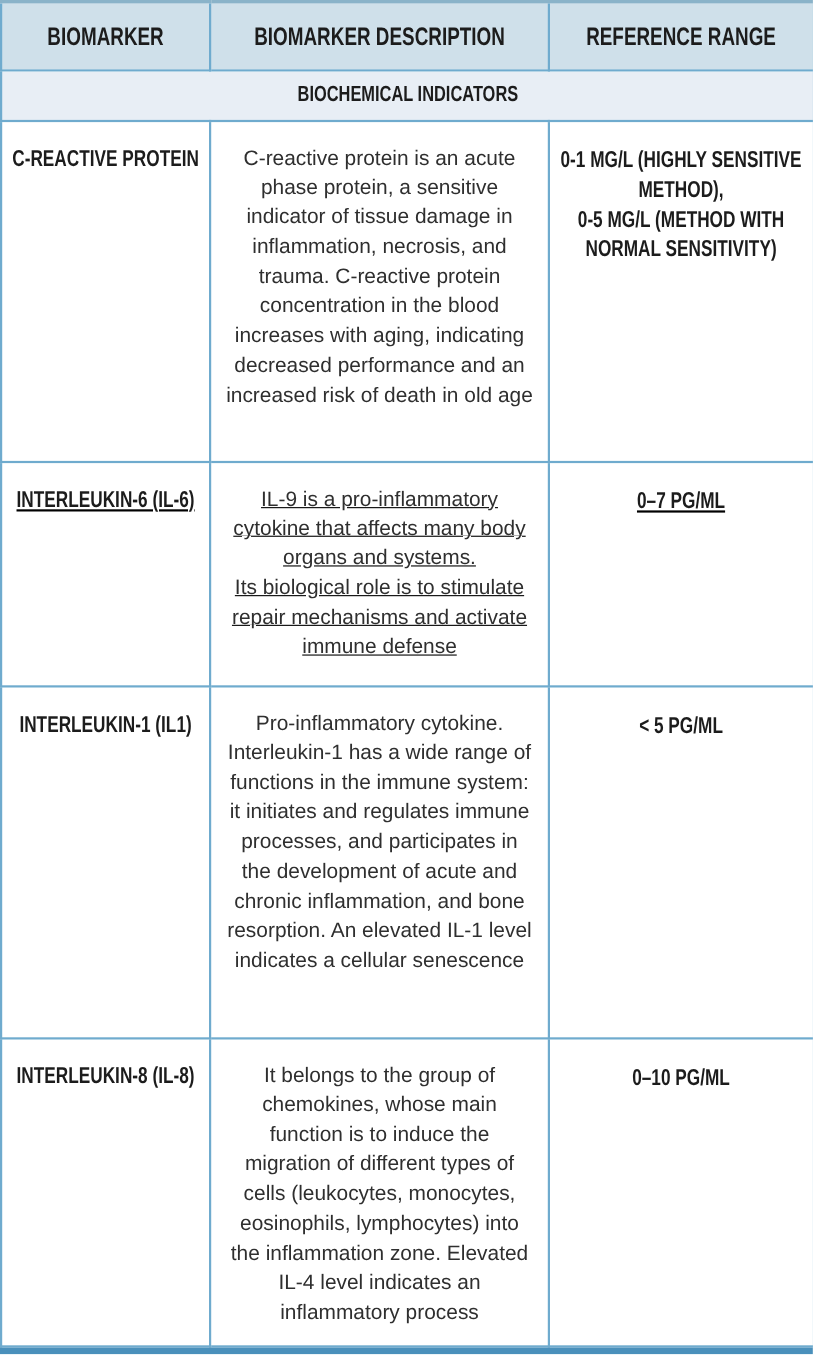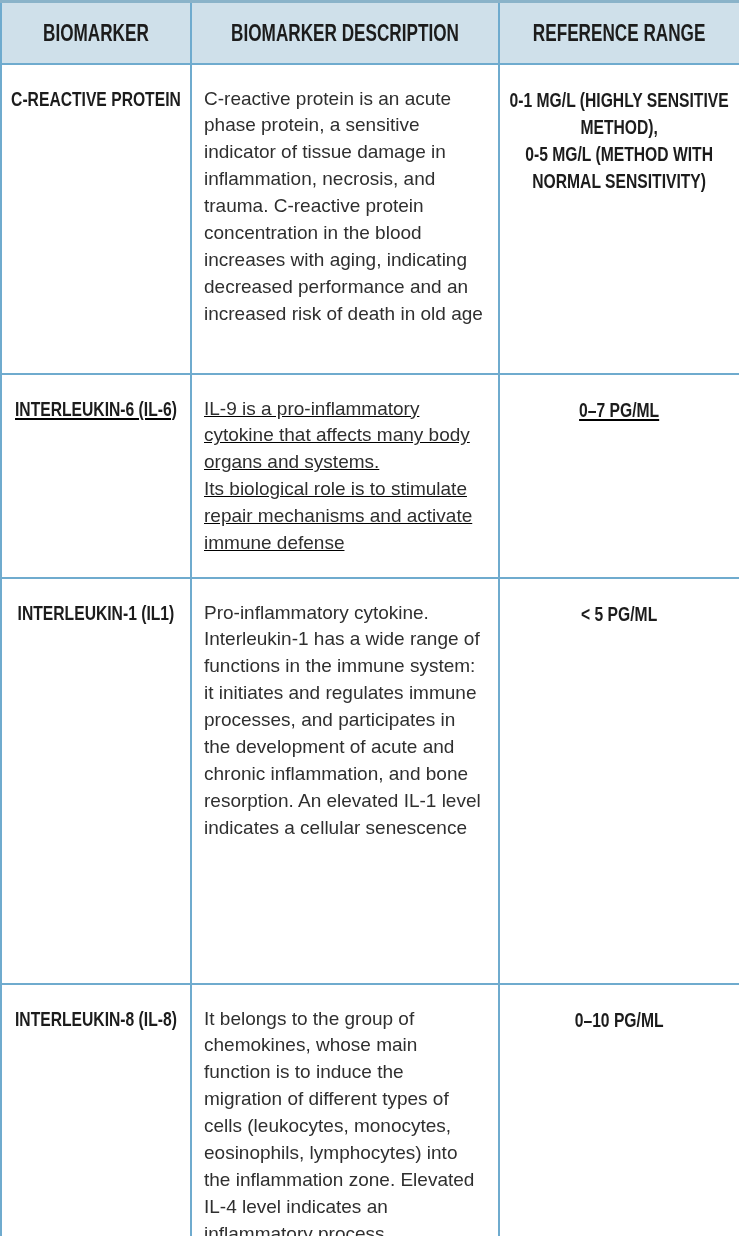--- a/index.html
+++ b/index.html
@@ -43,21 +43,21 @@
     background: var(--header-bg);
     vertical-align: middle;
   }
   tr.section-row { height: 46px; }
   tr.section-row td {
     background: var(--section-bg);
     vertical-align: middle;
   }
   tr.row-0 { height: 310px; }
   tr.row-1 { height: 204px; text-decoration: underline; }
-  tr.row-2 { height: 406px; }
+  tr.row-2 { height: 320px; }
   tr.row-3 { height: 280px; padding-left: 16px; }
 
   td.cell { padding-top: 21px; padding-bottom: 10px; }
 
   
   .caps {
     font-weight: 700;
     color: var(--text-dark);
     text-align: center;
   }
@@ -70,21 +70,21 @@
   }
   .th-text      { font-size: 23px; line-height: 1.15; }
   .section-text { font-size: 20px; line-height: 1.15; }
   .bio-text     { font-size: 21px; line-height: 1.25; }
   .ref-text     { font-size: 21px; line-height: 1.3; white-space: pre-line; }
 
   .desc-text {
     font-size: 19px;
     line-height: 1.42;
     color: var(--text-body);
-    text-align: left;
+    text-align: center;
     padding: 0 12px;
     white-space: pre-line;
   }
 
   .bottom-bar {
     width: 739px;
     height: 6px;
     background: var(--bottom-bar);
   }
 </style>
@@ -105,20 +105,25 @@
         </th>
         <th>
           <span class="caps condensed th-text">BIOMARKER DESCRIPTION</span>
         </th>
         <th>
           <span class="caps condensed th-text">REFERENCE RANGE</span>
         </th>
       </tr>
     </thead>
     <tbody>
+      <tr class="section-row">
+        <td colspan="3">
+          <span class="caps condensed section-text">BIOCHEMICAL INDICATORS</span>
+        </td>
+      </tr>
 
       <tr class="row-0">
         <td class="cell">
           <span class="caps condensed bio-text">C-REACTIVE PROTEIN</span>
         </td>
         <td class="cell">
           <div class="desc-text">C-reactive protein is an acute phase protein, a sensitive indicator of tissue damage in inflammation, necrosis, and trauma. C-reactive protein concentration in the blood increases with aging, indicating decreased performance and an increased risk of death in old age</div>
         </td>
         <td class="cell">
           <span class="caps condensed ref-text">0-1 MG/L (HIGHLY SENSITIVE METHOD),

